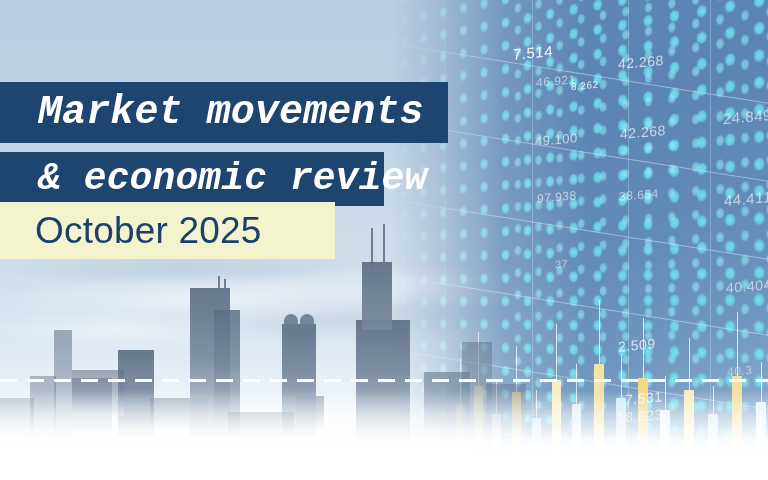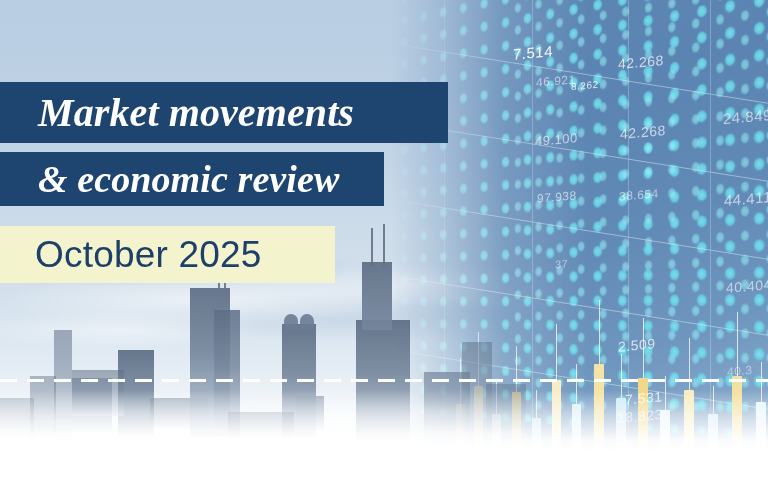--- a/index.html
+++ b/index.html
@@ -95,30 +95,30 @@
     position:absolute;left:0;top:379px;width:768px;height:3px;
     background:repeating-linear-gradient(90deg,
       #ffffff 0px,#ffffff 17px,
       rgba(255,255,255,0) 17px, rgba(255,255,255,0) 27px);
   }
 
   
   .bar{position:absolute;left:0;background:#1e4470;}
   .bar span{
     display:block;color:#ffffff;font-style:italic;font-weight:700;
-    font-family:Liberation Serif, serif;
+    font-family:Liberation Mono, monospace;
     letter-spacing:.1px;white-space:nowrap;
   }
   #bar1{top:82px;width:448px;height:61px;}
   #bar1 span{font-size:40px;line-height:61px;padding-left:38px;}
   #bar2{top:152px;width:384px;height:54px;}
   #bar2 span{font-size:38px;line-height:54px;padding-left:38px;}
 
   #bar3{
-    position:absolute;left:0;top:226px;width:335px;height:57px;
+    position:absolute;left:0;top:202px;width:335px;height:57px;
     background:#f3f4cd;
   }
   #bar3 span{
     display:block;color:#1d3f69;font-size:37px;line-height:57px;
     padding-left:35px;white-space:nowrap;letter-spacing:.2px;
     font-family:"Liberation Sans",sans-serif;
   }
 
   
   .num{

